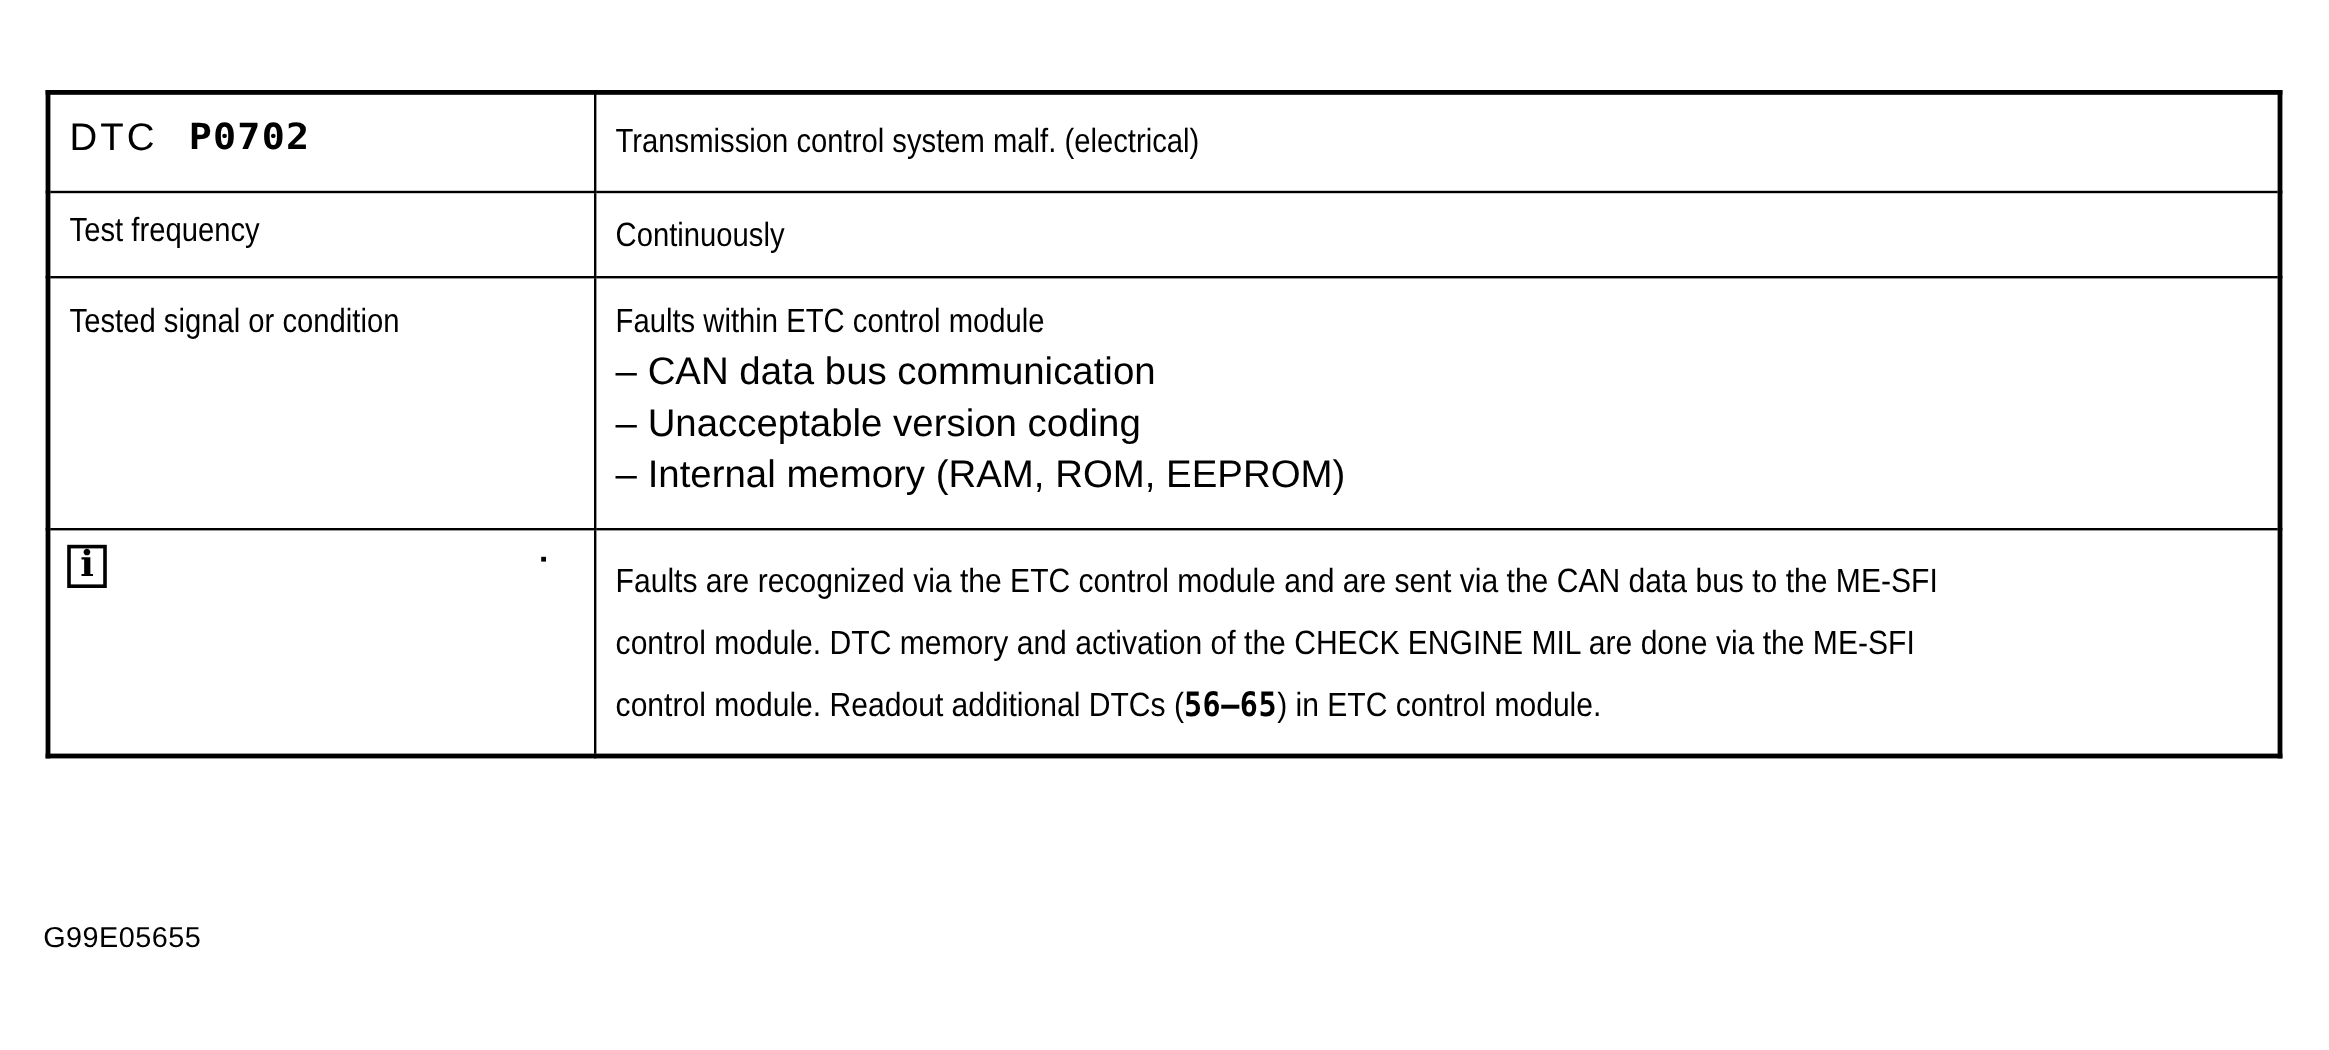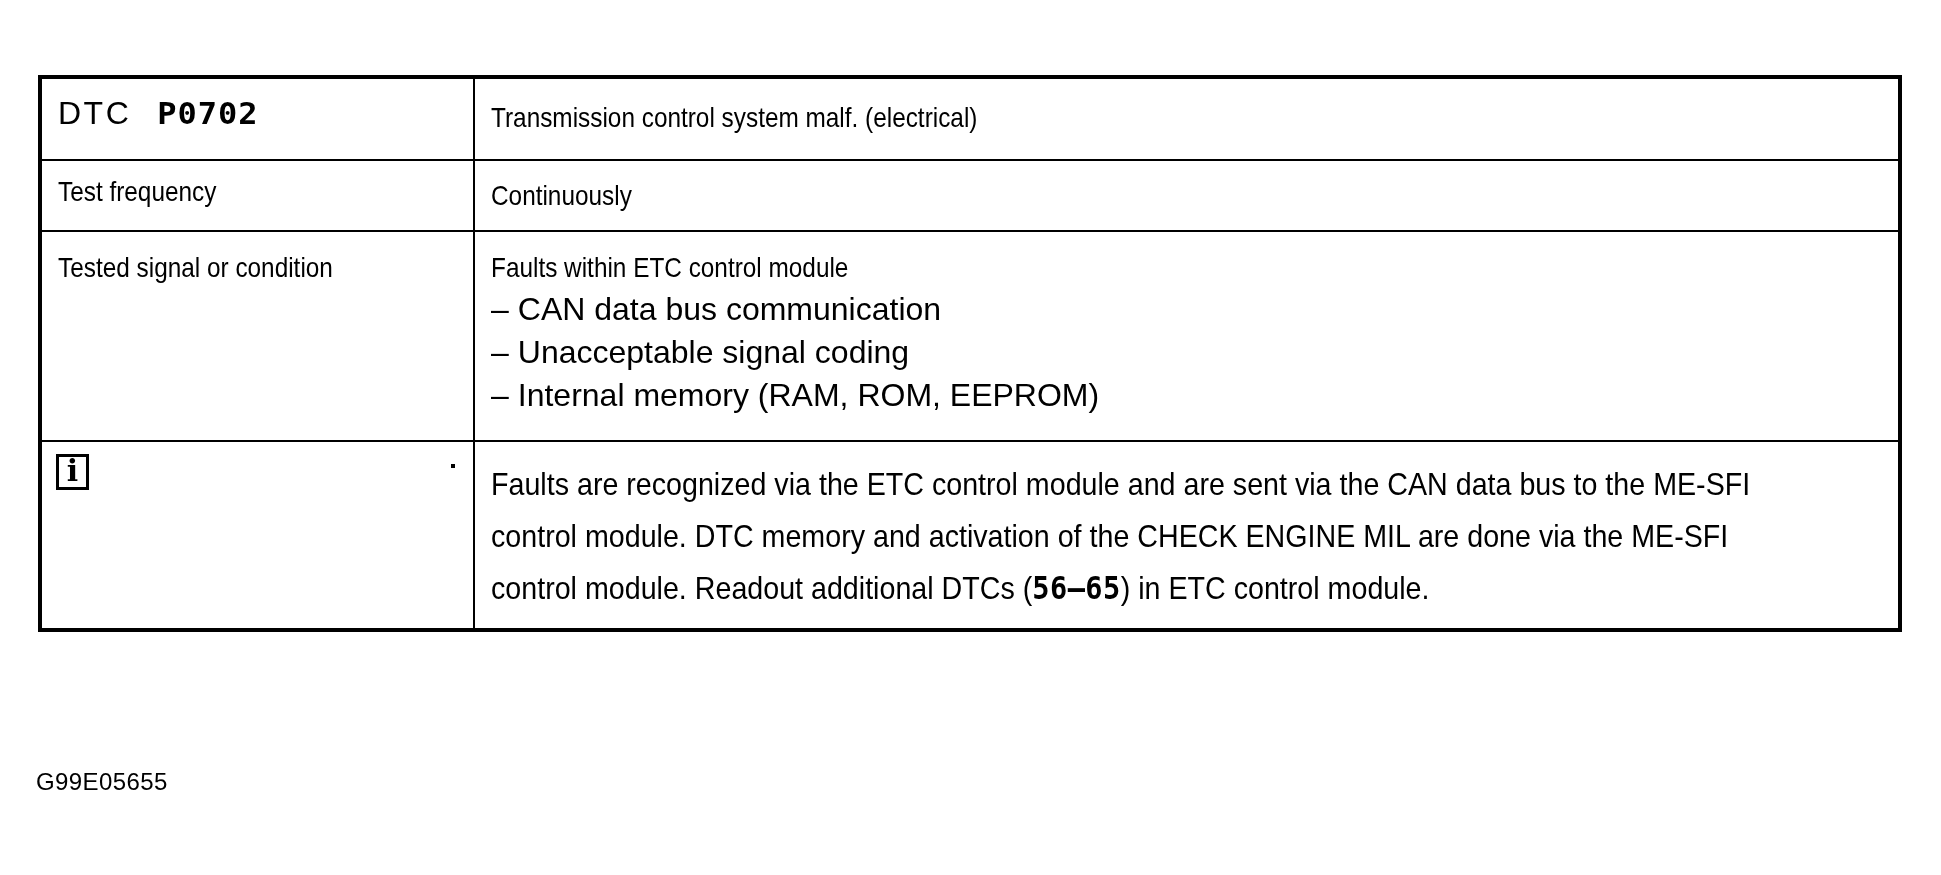--- a/index.html
+++ b/index.html
@@ -40,21 +40,21 @@
   .cellpad {
     padding: 13px 0 13px 16px;
   }
 
   
   .row-dtc-label {
     height: 80px;
   }
   .dtc-wrap {
     display: flex;
-    align-items: flex-start;
+    align-items: center;
     padding: 16px 0 0 16px;
   }
   .dtc-word {
     font-size: 32px;
     letter-spacing: 2.5px;
   }
   .dtc-code {
     margin-left: 26px;
     font-size: 32px;
     letter-spacing: 1px;
@@ -125,21 +125,21 @@
     width: 4px;
     height: 4px;
     background: #000;
   }
 
   
   .note-cell {
     padding: 16px 0 14px 16px;
   }
   .note-line {
-    font-size: 32px;
+    font-size: 28px;
     line-height: 52px;
     white-space: nowrap;
   }
   .note-line .squeeze-in {
     display: inline-block;
     transform: scaleX(0.895);
     transform-origin: left center;
   }
 
   
@@ -195,21 +195,21 @@
         </div>
       </td>
       <td>
         <div class="cellpad" style="padding-top:15px;padding-bottom:0;">
           <div class="cell-line squeeze">Faults within ETC control module</div>
           <ul class="bullet-list">
             <li>
               <span class="squeeze" style="display:inline-block;">– CAN data bus communication</span>
             </li>
             <li>
-              <span class="squeeze" style="display:inline-block;">– Unacceptable signal coding</span>
+              <span class="squeeze" style="display:inline-block;">– Unacceptable version coding</span>
             </li>
             <li>
               <span class="squeeze" style="display:inline-block;">– Internal memory (RAM, ROM, EEPROM)</span>
             </li>
           </ul>
         </div>
       </td>
     </tr>
 
     <tr>

